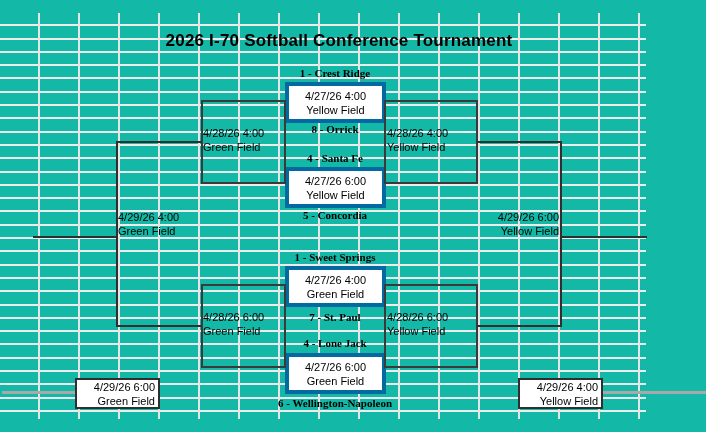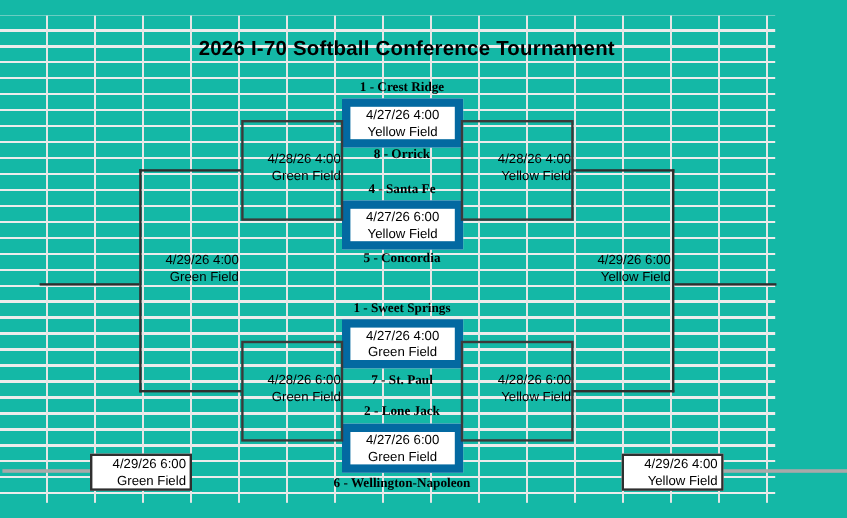--- a/index.html
+++ b/index.html
@@ -14,31 +14,31 @@
       repeating-linear-gradient(to right, transparent 0 38px, #e6e6e6 38px 40px),
       repeating-linear-gradient(to bottom, transparent 0 11.3px, #ececec 11.3px 13.3px);
     pointer-events:none;
   }
   .title{
     position:absolute;left:0;top:31px;width:678px;margin:0;
     font-size:17px;font-weight:bold;text-align:center;letter-spacing:.2px;
   }
   .gamebox{
     position:absolute;left:285px;width:101px;height:41px;
-    border:7px solid #0369a1;background:#fff;
+    border:4px solid #0369a1;background:#fff;
     display:flex;flex-direction:column;align-items:center;justify-content:center;
     font-size:11px;line-height:14px;text-align:center;
   }
   .team{
     position:absolute;left:250px;width:170px;height:14px;
     font-size:11px;font-weight:bold;text-align:center;line-height:14px;font-family:Liberation Serif, serif;
   }
   .sfrect{position:absolute;border:2px solid #3a3a3a;background:transparent;}
   .lbl{
-    position:absolute;font-size:11px;line-height:14px;text-align:right;
+    position:absolute;font-size:11px;line-height:14px;text-align:left;
   }
   .lbl.right{text-align:right;}
   .hl{position:absolute;height:2px;background:#2f2f2f;}
   .vl{position:absolute;width:2px;background:#2f2f2f;}
   .stub{position:absolute;height:3px;background:#a9a9a9;}
   .endbox{
     position:absolute;width:85px;height:31px;border:2px solid #2f2f2f;background:#fff;
     display:flex;flex-direction:column;justify-content:center;
     font-size:11px;line-height:14px;text-align:right;padding-right:3px;
   }
@@ -66,21 +66,21 @@
   </div>
   <div class="team" style="top:208px">5 - Concordia</div>
 
   <div class="team" style="top:250px">1 - Sweet Springs</div>
   <div class="gamebox" style="top:266px">
     <span>4/27/26 4:00</span>
     <span>Green Field</span>
   </div>
   <div class="team" style="top:310px">7 - St. Paul</div>
 
-  <div class="team" style="top:336px">2 - Lone Jack</div>
+  <div class="team" style="top:336px">4 - Lone Jack</div>
   <div class="gamebox" style="top:353px">
     <span>4/27/26 6:00</span>
     <span>Green Field</span>
   </div>
   <div class="team" style="top:396px">6 - Wellington-Napoleon</div>
 
   <div class="sfrect" style="left:201px;top:100px;width:85px;height:84px"></div>
   <div class="lbl" style="left:203px;top:126px;width:81px">
     <div>4/28/26 4:00</div>
     <div>Green Field</div>

